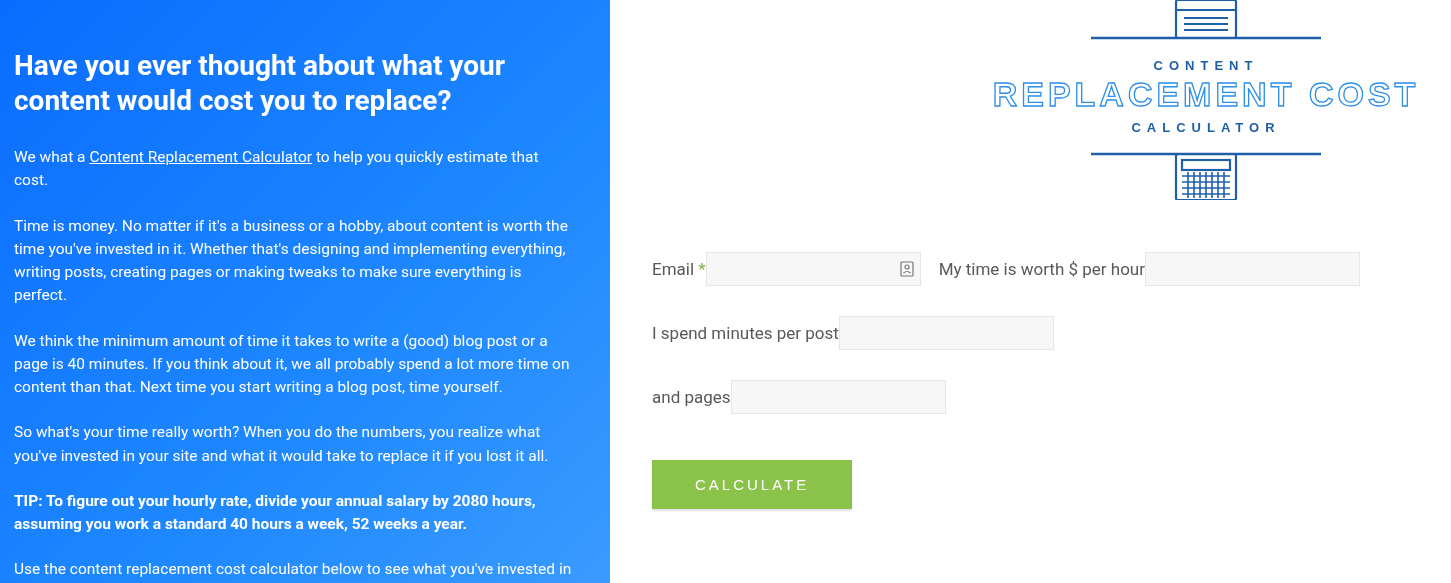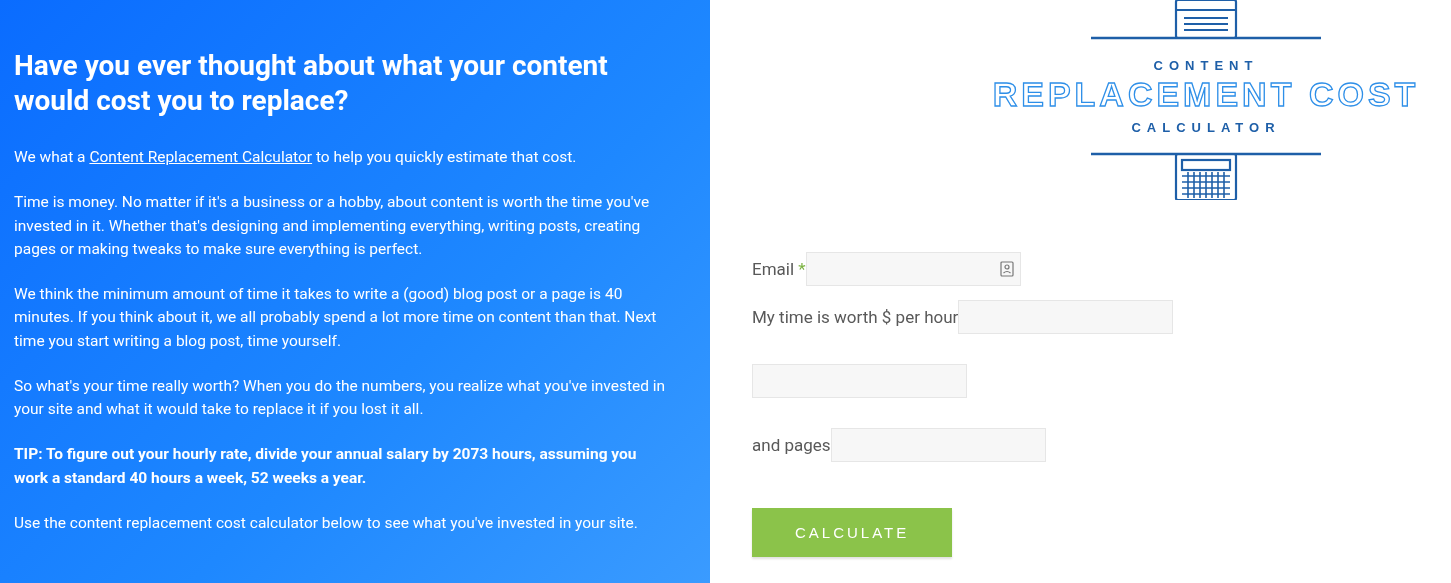--- a/index.html
+++ b/index.html
@@ -5,21 +5,21 @@
 * { margin: 0; padding: 0; box-sizing: border-box; }
 body {
   font-family: -apple-system, BlinkMacSystemFont, "Segoe UI", Roboto, "Helvetica Neue", Arial, sans-serif;
   width: 1451px;
   height: 583px;
   display: flex;
   background: #fff;
   overflow: hidden;
 }
 .left-panel {
-  width: 710px;
+  width: 610px;
   background: linear-gradient(135deg, #0a6cff 0%, #1e88ff 60%, #3a9bff 100%);
   color: #fff;
   padding: 48px 36px 40px 14px;
 }
 .left-panel h1 {
   font-size: 28px;
   font-weight: 700;
   line-height: 1.25;
   margin-bottom: 28px;
 }
@@ -96,21 +96,21 @@
 <body>
 
 <div class="left-panel">
   <h1>Have you ever thought about what your content would cost you to replace?</h1>
   <p>
     <span>We what a </span><a href="#">Content Replacement Calculator</a><span> to help you quickly estimate that cost.</span>
   </p>
   <p>Time is money. No matter if it's a business or a hobby, about content is worth the time you've invested in it. Whether that's designing and implementing everything, writing posts, creating pages or making tweaks to make sure everything is perfect.</p>
   <p>We think the minimum amount of time it takes to write a (good) blog post or a page is 40 minutes. If you think about it, we all probably spend a lot more time on content than that. Next time you start writing a blog post, time yourself.</p>
   <p>So what's your time really worth? When you do the numbers, you realize what you've invested in your site and what it would take to replace it if you lost it all.</p>
-  <p class="tip">TIP: To figure out your hourly rate, divide your annual salary by 2073 hours, assuming you work a standard 40 hours a week, 52 weeks a year.</p>
+  <p class="tip">TIP: To figure out your hourly rate, divide your annual salary by 2080 hours, assuming you work a standard 40 hours a week, 52 weeks a year.</p>
   <p>Use the content replacement cost calculator below to see what you've invested in your site.</p>
 </div>
 
 <div class="right-panel">
   <div class="logo-wrap">
     <svg class="logo-svg" viewBox="0 0 430 200">
 
       <g stroke="#1e5fa8" stroke-width="2.2" fill="none">
         <rect x="185" y="0" width="60" height="38" rx="2"></rect>
         <line x1="185" y1="10" x2="245" y2="10"></line>
@@ -158,20 +158,21 @@
       </span>
     </div>
     <div class="field">
       <label>My time is worth $ per hour</label>
       <input type="text" class="in-time" style="">
     </div>
   </div>
 
   <div class="form-row">
     <div class="field">
+      <label>I spend minutes per post</label>
       <input type="text" class="in-minutes" style="">
     </div>
   </div>
 
   <div class="form-row">
     <div class="field">
       <label>and pages</label>
       <input type="text" class="in-pages" style="">
     </div>
   </div>

